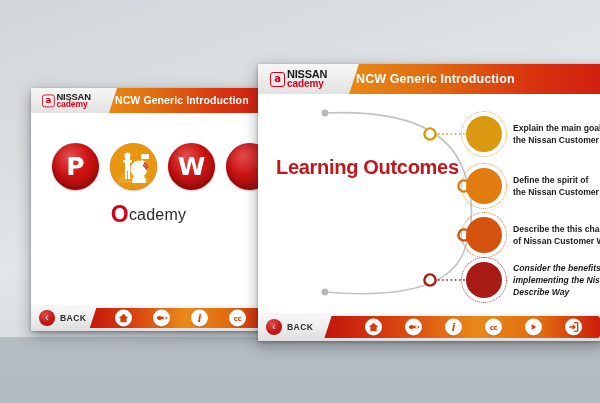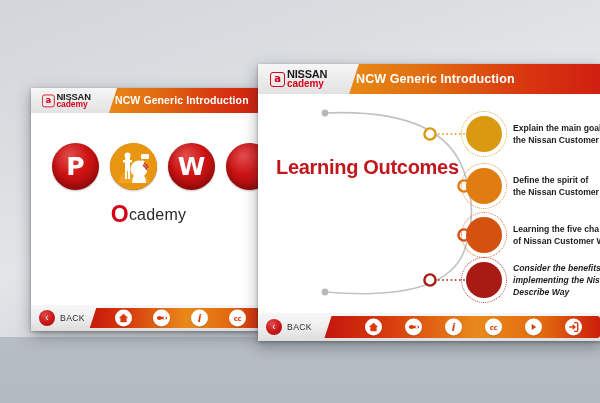--- a/index.html
+++ b/index.html
@@ -299,21 +299,21 @@
     background: radial-gradient(circle at 38% 30%, #e04b4b 0%, #c71616 55%, #a60f0f 100%);
     color: #fff;
     font-size: 10px;
     line-height: 16px;
     text-align: center;
     margin-right: 5px;
   }
   .back-lbl {
     color: #2b2b2b;
     font-size: 8.6px;
-    font-weight: normal;
+    font-weight: bold;
     letter-spacing: .4px;
   }
   .tb-icons {
     position: absolute;
     z-index: 4;
     top: 50%;
     transform: translateY(-50%);
     left: 96px;
     right: 10px;
     display: flex;
@@ -476,21 +476,21 @@
           <span>Define the spirit of</span><br>
           <span>the Nissan Customer</span>
         </div>
       </div>
 
       <div class="outcome" style="top:123px;">
         <div class="badge" style="color:#d4510e;background:#d4510e;">
           <span class="badge-letter">C</span>
         </div>
         <div class="oc-text">
-          <span>Learning the five cha</span><br>
+          <span>Describe the this cha</span><br>
           <span>of Nissan Customer W</span>
         </div>
       </div>
 
       <div class="outcome" style="top:168px;font-style:italic;">
         <div class="badge" style="color:#a81a14;background:#a81a14;">
           <span class="badge-letter">D</span>
         </div>
         <div class="oc-text">
           <span>Consider the benefits</span><br>

